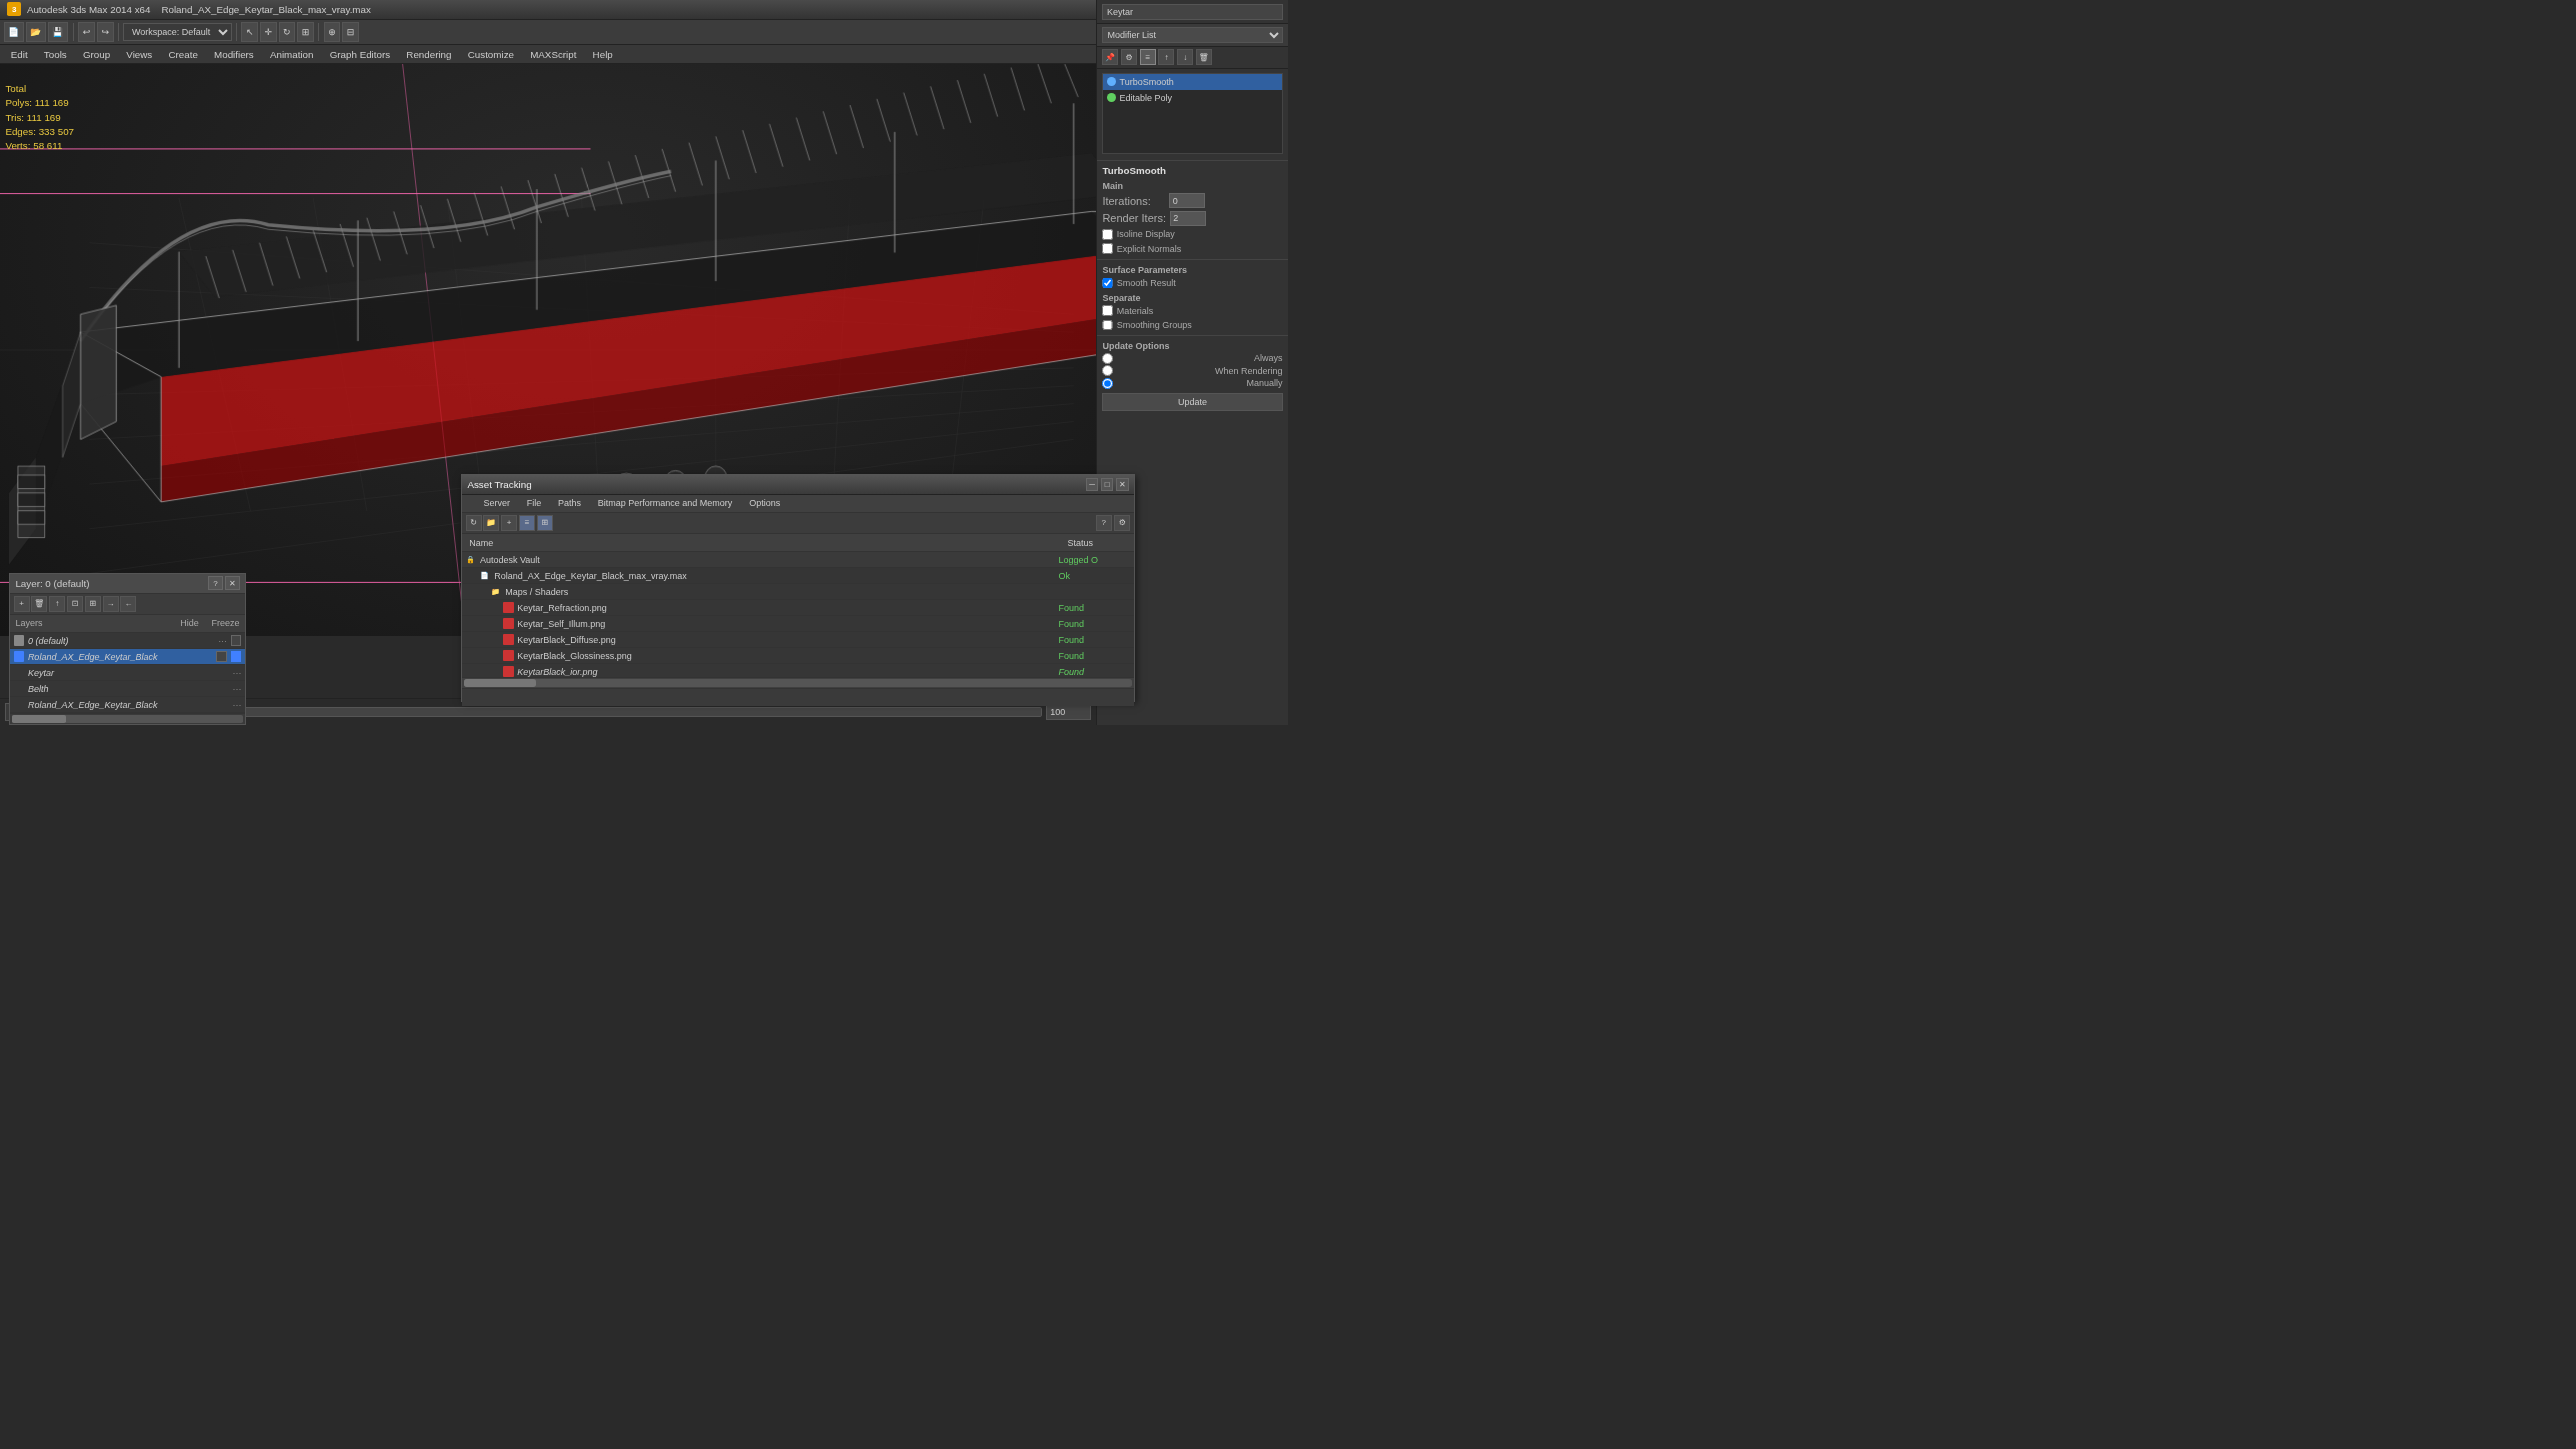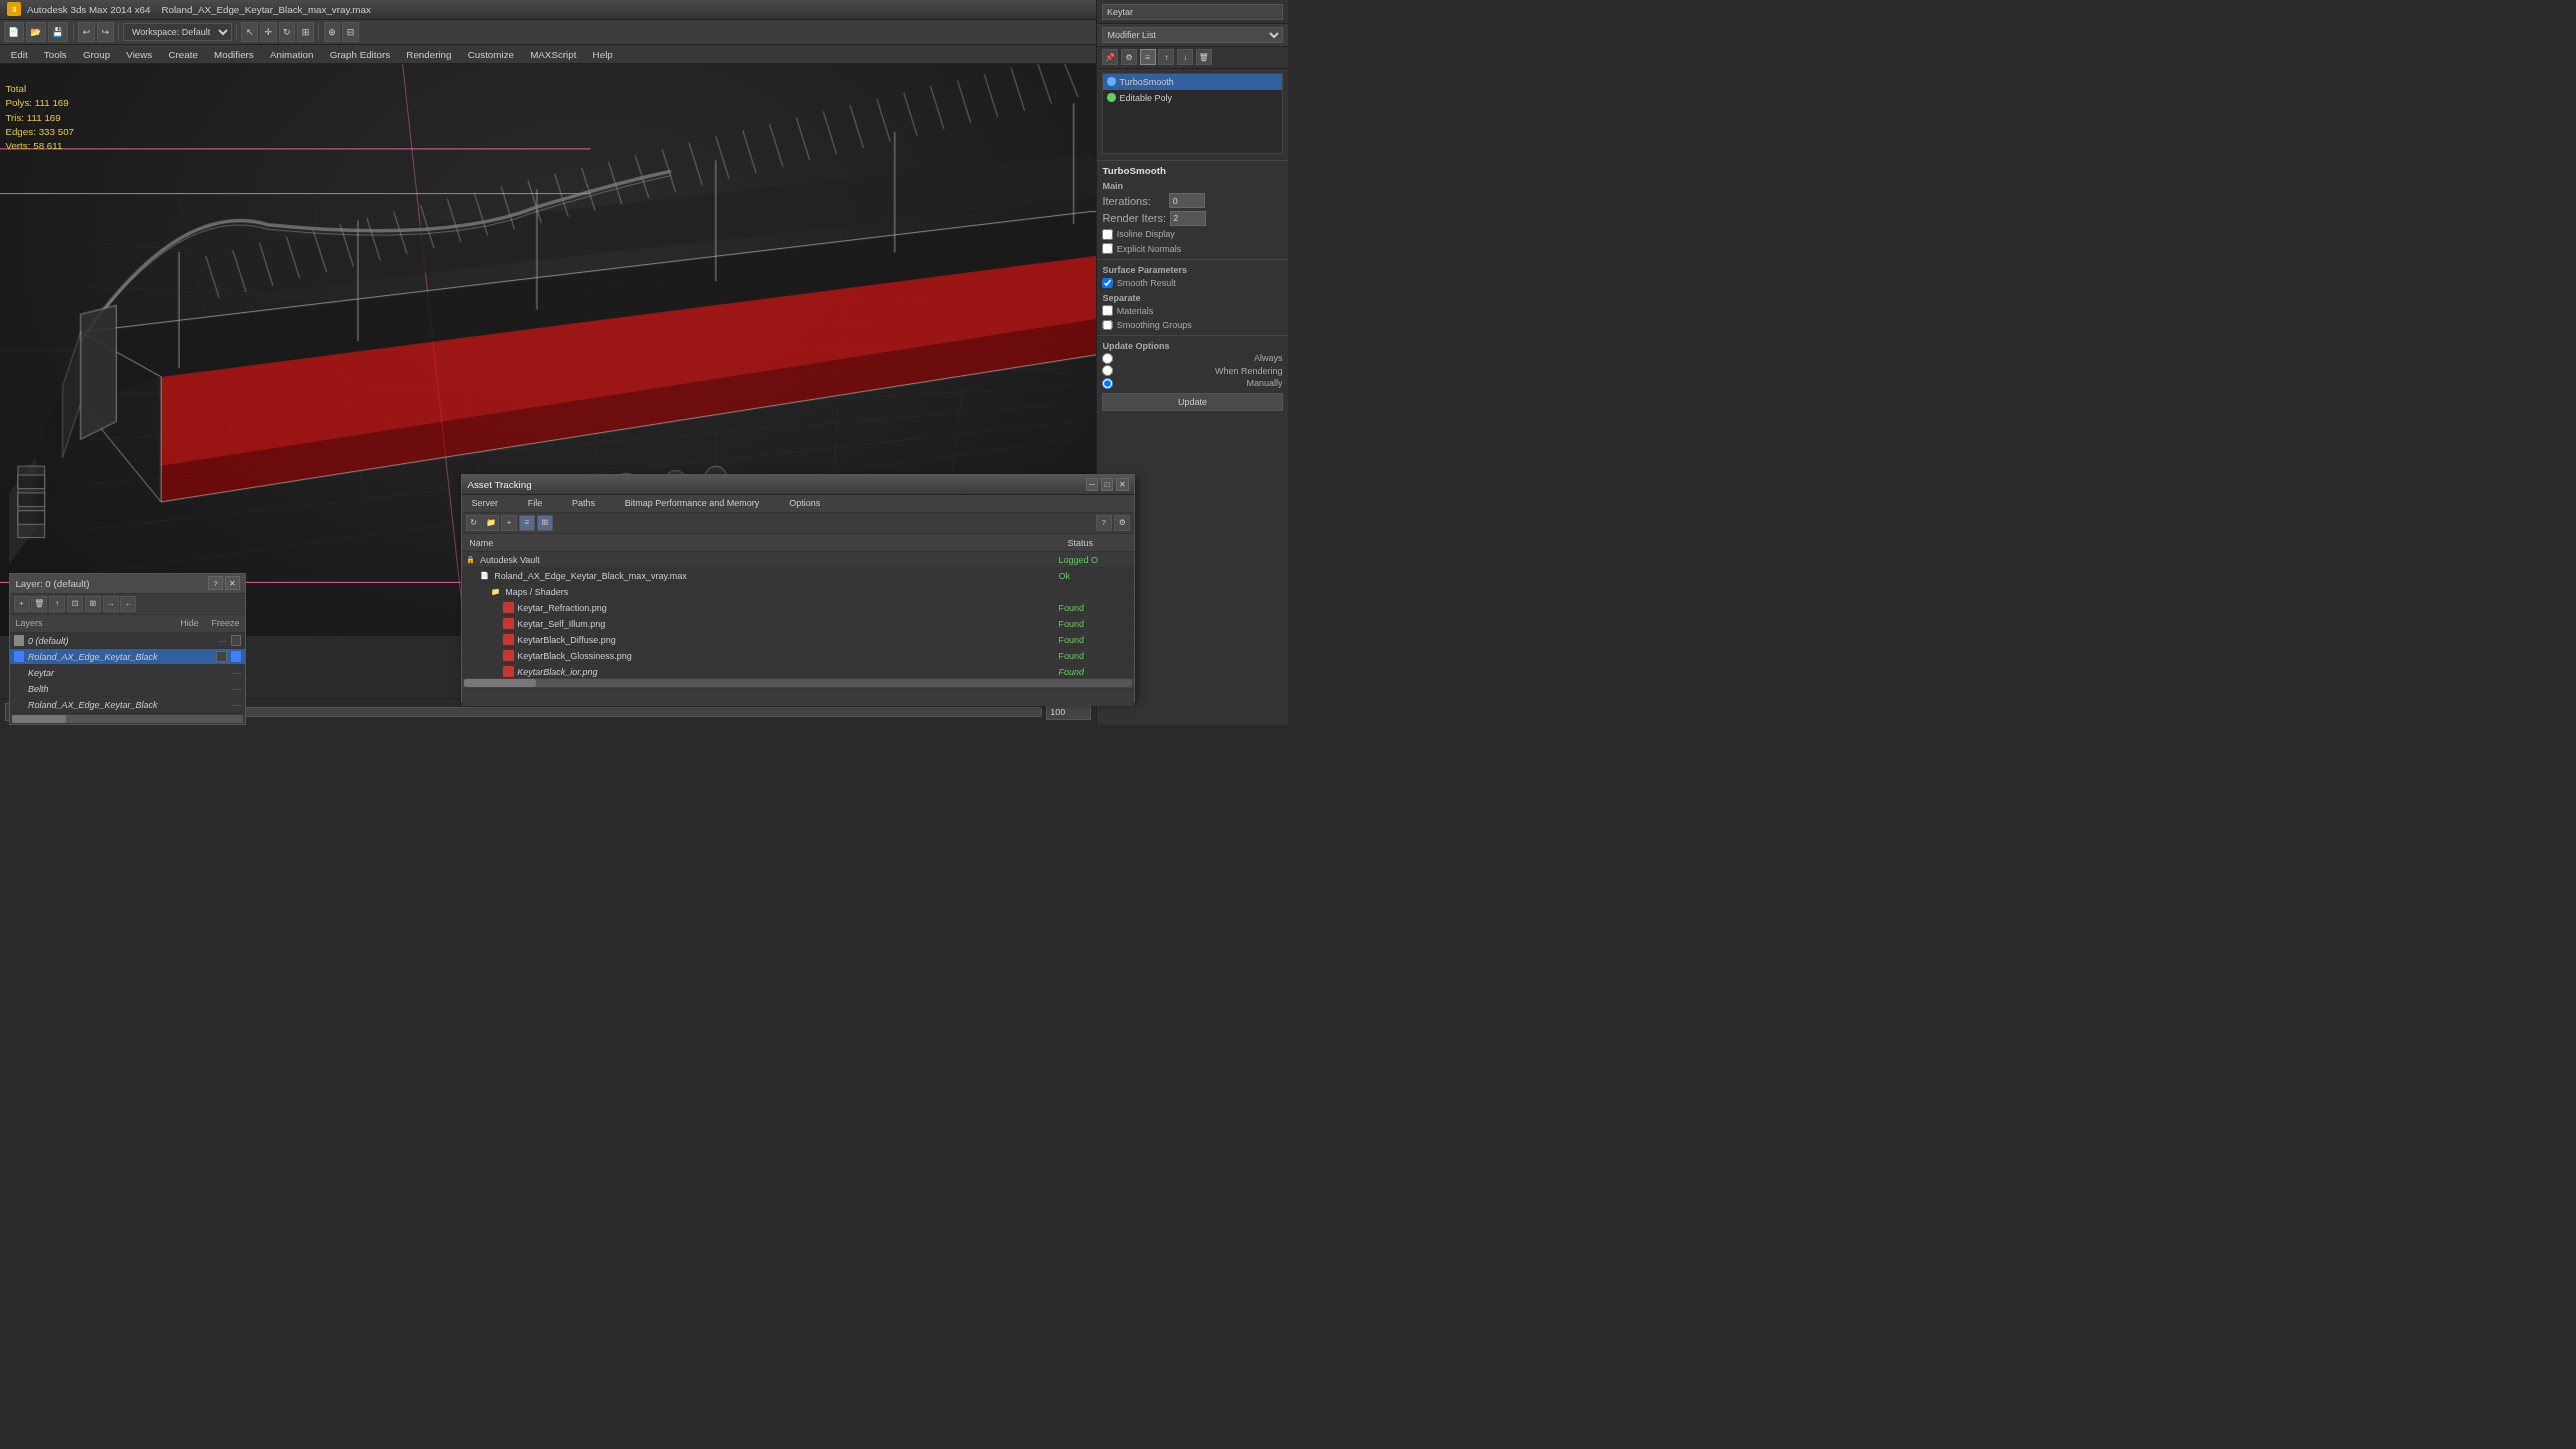--- a/index.html
+++ b/index.html
@@ -381,22 +381,22 @@
       background: #555;
       border: 0.9px solid #666;
       display: flex; align-items: center; justify-content: center;
       font-size: 8px; cursor: pointer; color: #ccc;
     }
     #at-menubar {
       height: 18px;
       background: #404040;
       display: flex;
       align-items: center;
-      padding: 0 4px;
-      gap: 19px;
+      padding: 0 16px;
+      gap: 6px;
       border-bottom: 0.9px solid #333;
     }
     .at-menu { font-size: 9px; color: #ccc; padding: 1.8px 5.4px; cursor: pointer; }
     #at-toolbar {
       height: 21.5px;
       background: #3c3c3c;
       display: flex;
       align-items: center;
       padding: 0 3.6px;
       gap: 1.8px;

